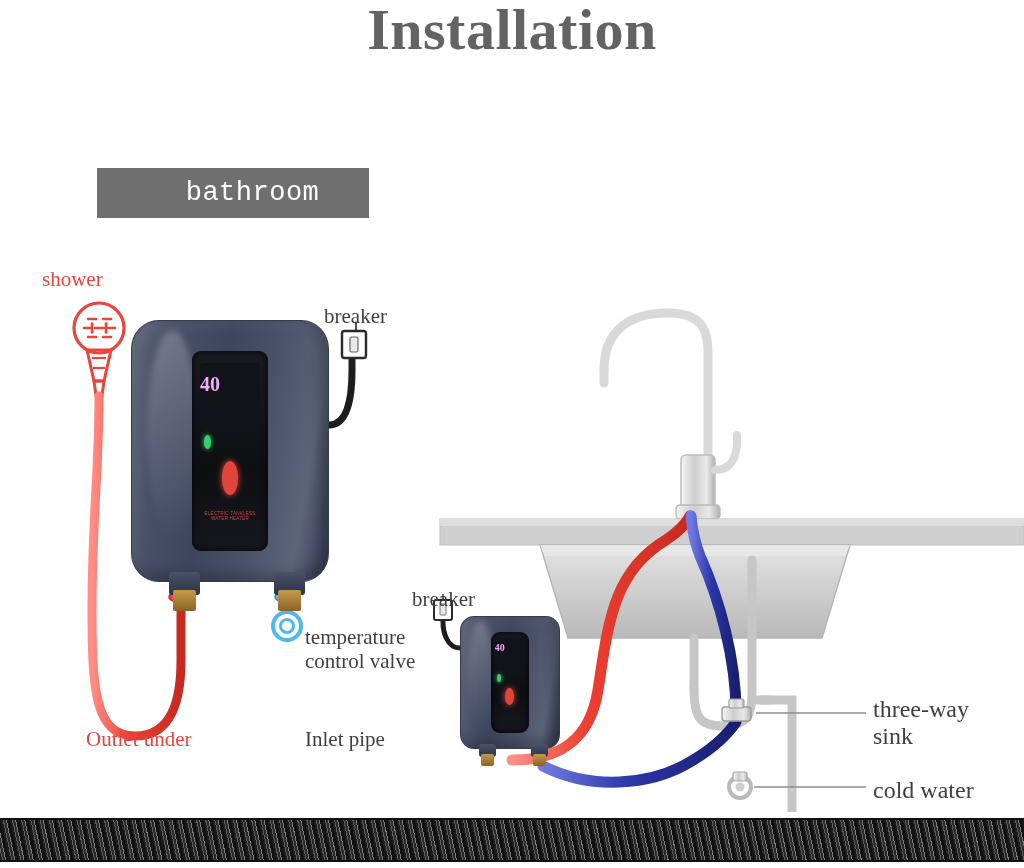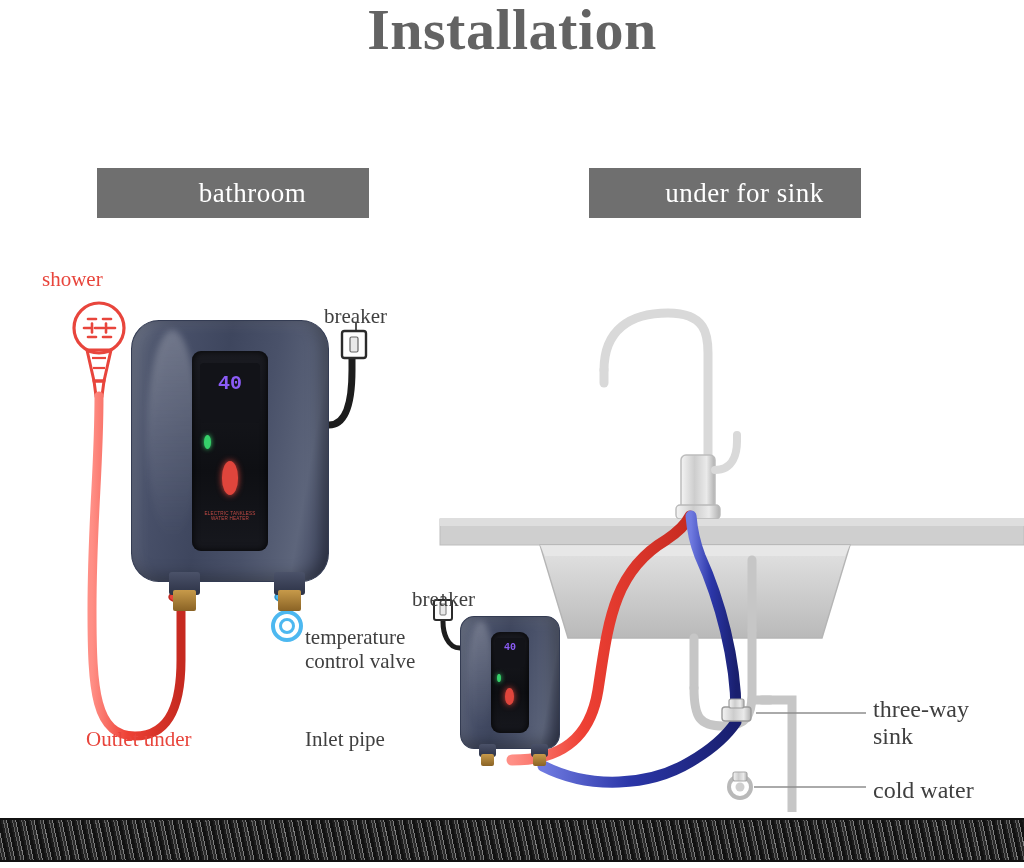--- a/index.html
+++ b/index.html
@@ -30,21 +30,21 @@
     font-weight: bold;
     color: #636363;
     letter-spacing: 0.5px;
   }
 
   
   .pill {
     position: absolute;
     background: #6f6f6f;
     color: #ffffff;
-    font-family: Liberation Serif, serif;
+    font-family: Liberation Mono, monospace;
     font-size: 27px;
     display: flex;
     align-items: center;
     justify-content: center;
     letter-spacing: 0.5px;
     padding-left: 39px;
   }
   #pill-bathroom { left: 97px; top: 168px; width: 272px; height: 50px; }
   #pill-sink { left: 589px; top: 168px; width: 272px; height: 50px; }
 
@@ -123,23 +123,22 @@
     left: 10%; top: 6%;
     width: 80%; height: 30%;
     background: #121318;
     border-radius: 4px;
     overflow: hidden;
   }
   .heater .digits {
     position: absolute;
     left: 0; top: 18%;
     width: 100%;
-    text-align: center;
-    color: #8b5cf6;
-    font-family: Liberation Mono, monospace;
+    color: #f0abfc;
+    font-family: Liberation Serif, serif;
     font-weight: bold;
     line-height: 1;
   }
   .heater .dot-green, .heater .dot-red {
     position: absolute;
     border-radius: 50%;
   }
   .heater .dot-green { background: #36d06a; box-shadow: 0 0 5px #36d06a; }
   .heater .dot-red { background: #e0453c; box-shadow: 0 0 6px #e0453c; }
   .heater .brandtxt {
@@ -173,21 +172,20 @@
   svg { position: absolute; left: 0; top: 0; overflow: visible; }
 </style>
 </head>
 <body>
 
 <div id="stage">
 
   <div id="title">Installation</div>
 
   <div class="pill" id="pill-bathroom">bathroom</div>
-  <div class="pill" id="pill-sink">under for sink</div>
 
   <svg width="1024" height="868">
     <defs>
       <linearGradient id="redpipe" x1="0" y1="0" x2="1" y2="0">
         <stop offset="0%" stop-color="#ff8f86"></stop>
         <stop offset="40%" stop-color="#ee4034"></stop>
         <stop offset="100%" stop-color="#c62a20"></stop>
       </linearGradient>
       <linearGradient id="cyanpipe" x1="0" y1="0" x2="1" y2="0">
         <stop offset="0%" stop-color="#a8e4ff"></stop>

